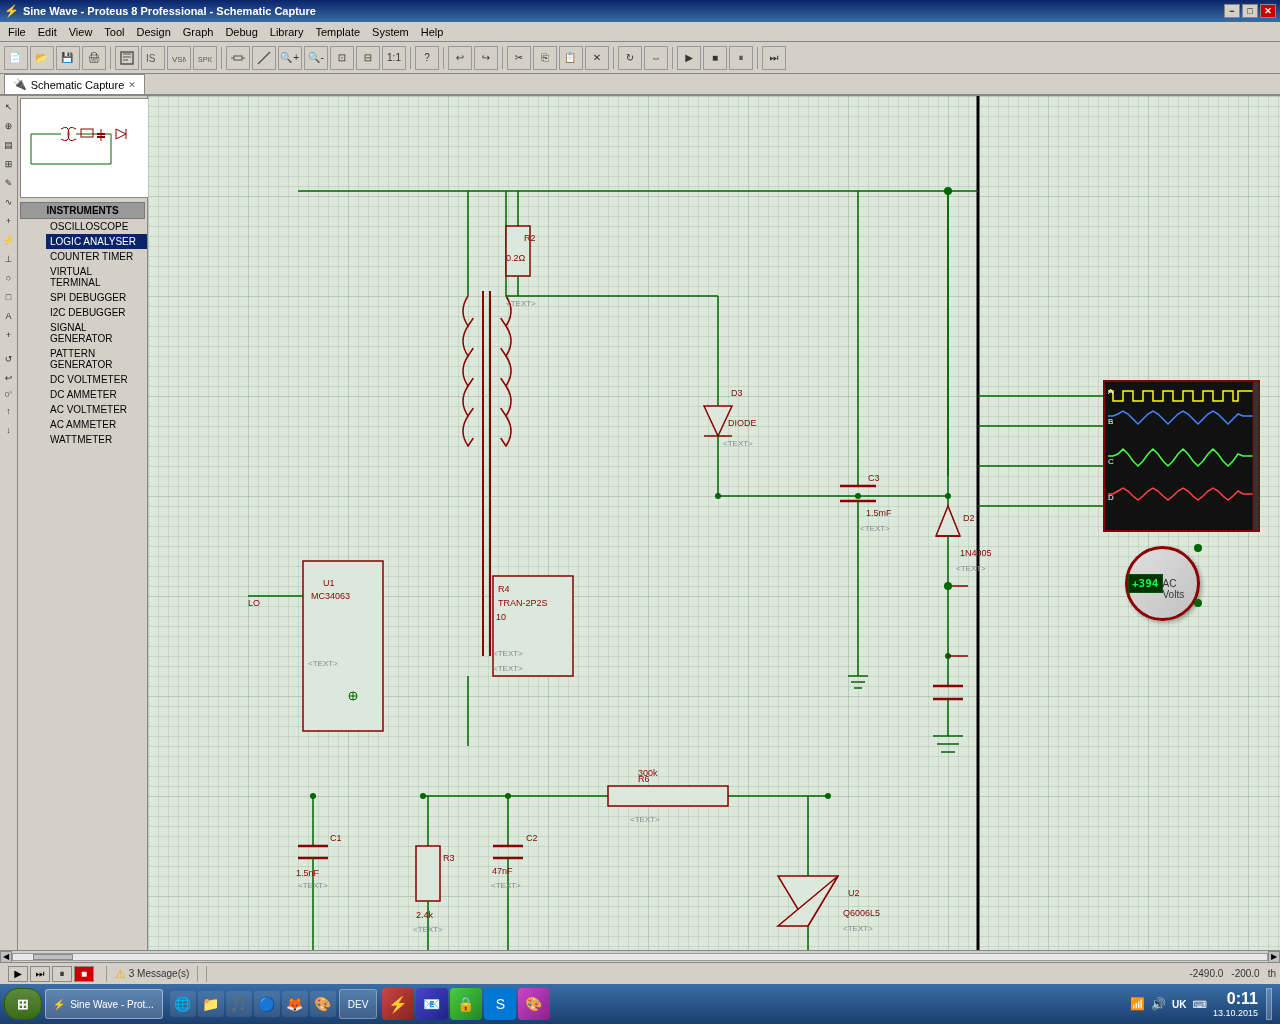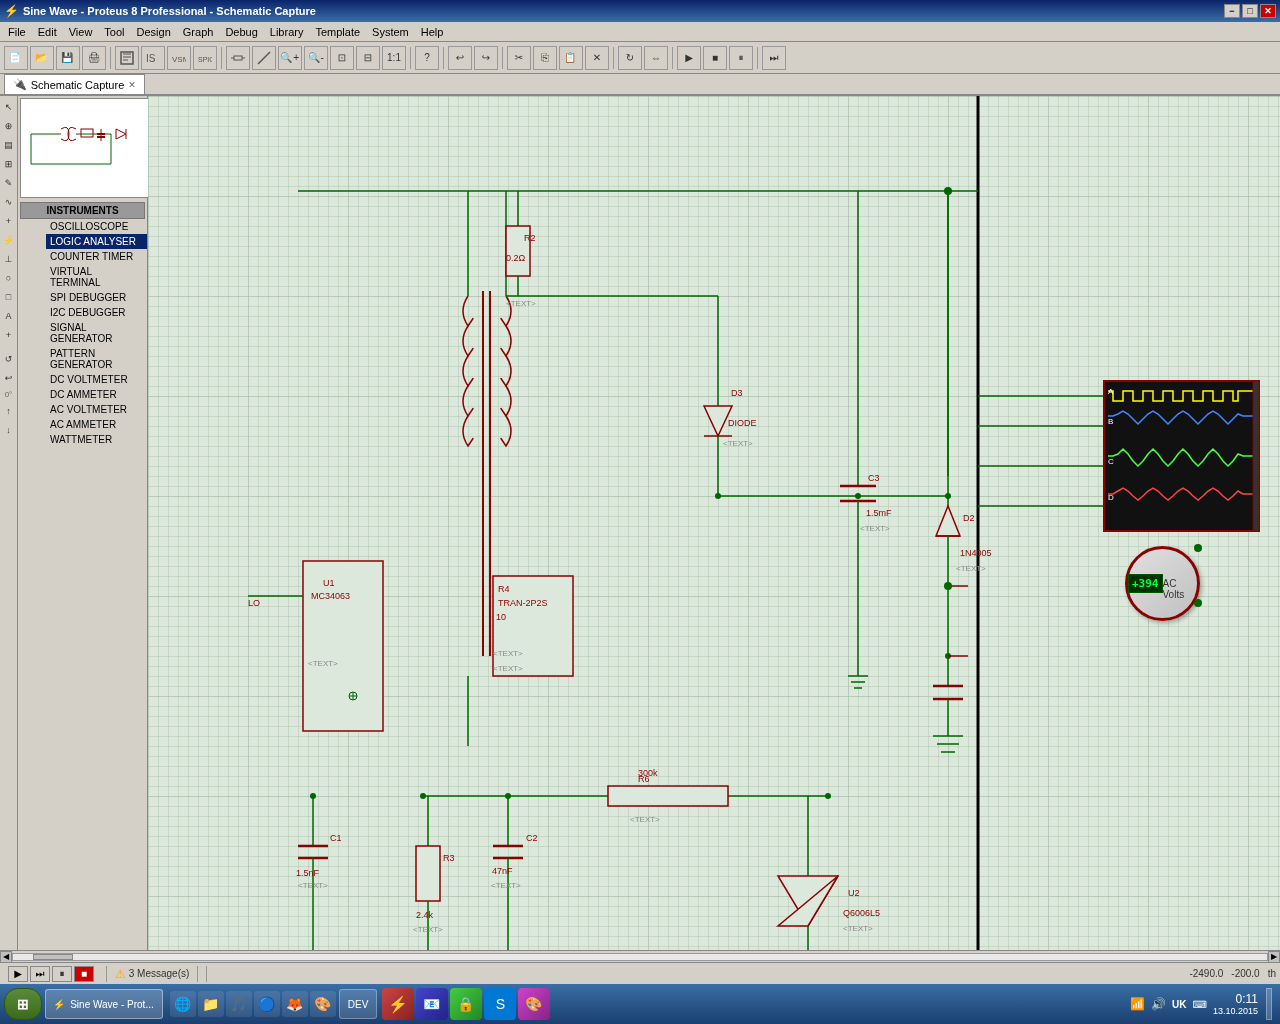--- a/index.html
+++ b/index.html
@@ -780,20 +780,20 @@
       <div class="taskbar-icon" style="width:32px; height:32px; background:#0078d4; border-radius:4px; display:flex; align-items:center; justify-content:center; font-size:14px; color:white;">S</div>
       <div class="taskbar-icon" style="width:32px; height:32px; background:linear-gradient(135deg,#cc44cc,#882288); border-radius:4px; display:flex; align-items:center; justify-content:center; font-size:14px;">🎨</div>
     </div>
 
     <div id="taskbar-right" style="margin-left:auto; display:flex; align-items:center; gap:6px; color:white; font-size:10px; padding-right:4px;">
       <div style="font-size:12px;">📶</div>
       <div style="font-size:12px;">🔊</div>
       <div style="font-size:10px;font-weight:bold;">UK</div>
       <div style="font-size:10px;">⌨</div>
       <div id="clock" style="text-align:right;">
-        <div style="font-size:12px; font-weight:normal;">0:11</div>
+        <div style="font-size:16px; font-weight:bold;">0:11</div>
         <div style="font-size:9px;text-align:center;">13.10.2015</div>
       </div>
       <div style="width:6px; height:32px; background:rgba(255,255,255,0.2); border:1px solid rgba(255,255,255,0.3); margin-left:2px;"></div>
     </div>
   </div>
 
 </div>
 
 </body></html>

